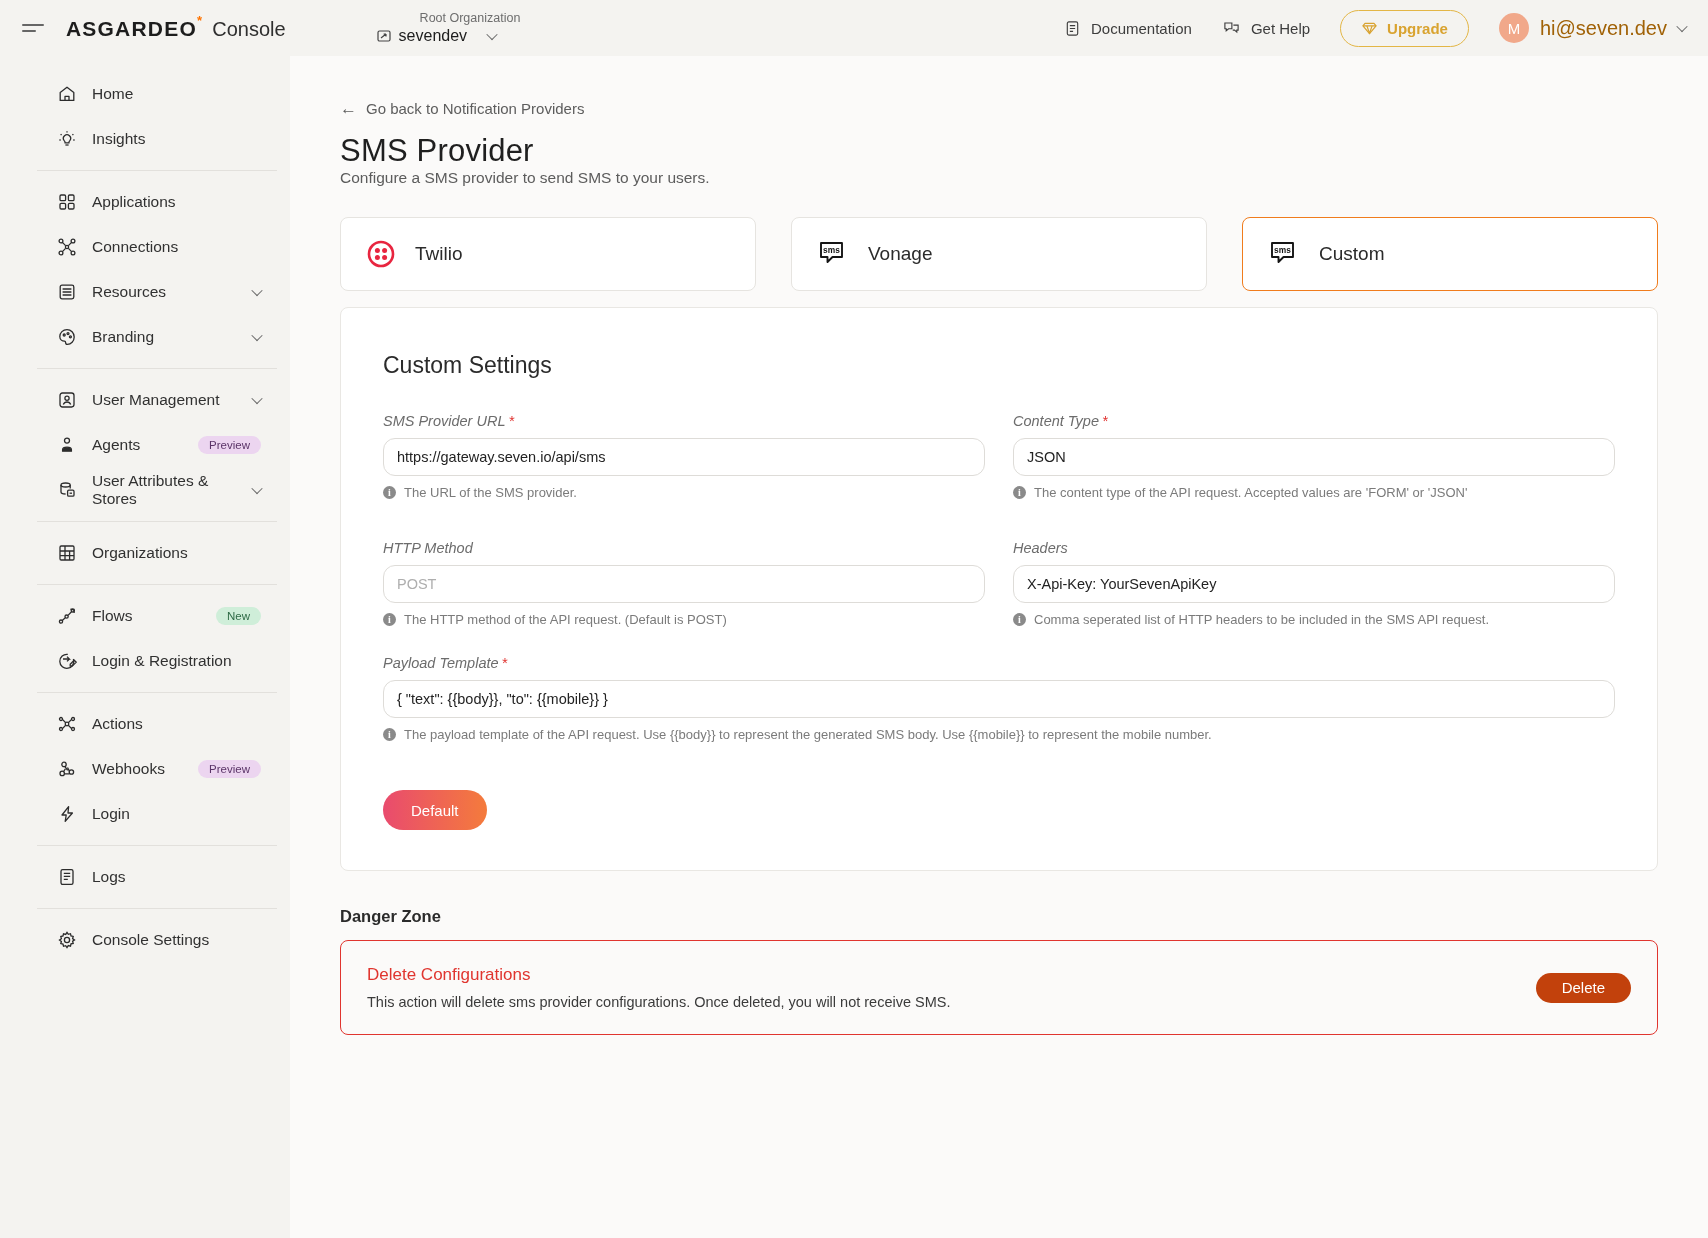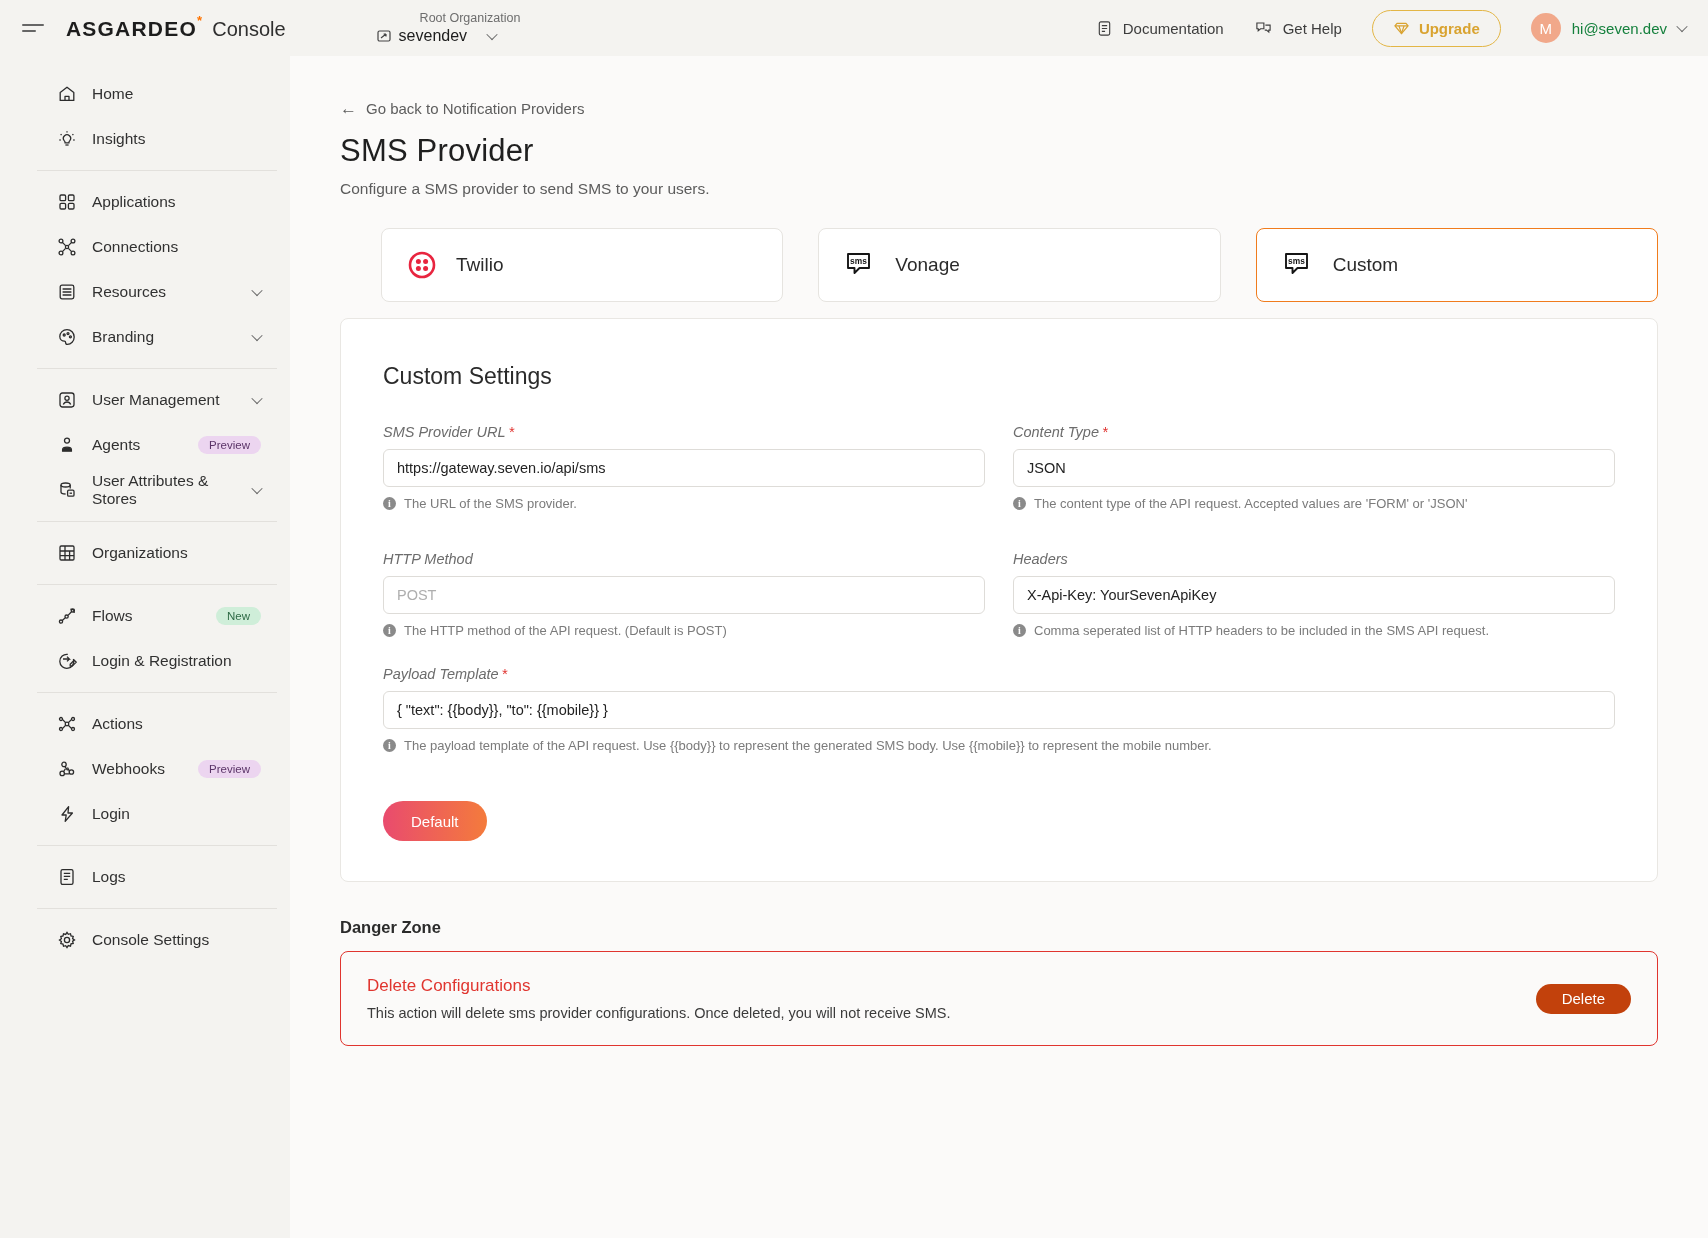--- a/index.html
+++ b/index.html
@@ -43,21 +43,21 @@
     border:1.4px solid #e3b646; color:#d9a330; border-radius:22px;
     padding: 9px 20px; font-size:15px; font-weight:600; cursor:pointer;
     background: transparent;
   }
   .avatar {
     width:30px; height:30px; border-radius:50%; background:#f1a88a;
     color:#fff; display:flex; align-items:center; justify-content:center;
     font-size:15px;
   }
   .user-box { display:flex; align-items:center; gap:11px; cursor:pointer;}
-  .user-email { font-size:15px; color:#15803d;}
+  .user-email { font-size:20px; color:#a16207;}
 
   
   .sidebar {
     position:absolute; top:56px; left:0; width:290px; height:1182px;
     background:#f4f3f0; padding-top: 14px;
     overflow:hidden;
     padding-left:24px;
   }
   .nav-item {
     position: relative;
@@ -82,41 +82,41 @@
 
   
   .main {
     position:absolute; top:56px; left:290px; width:1418px; height:1182px;
     background:#fbfaf9; overflow:hidden;
   }
   .content { padding: 44px 50px 0 50px; }
   .backlink { display:flex; align-items:center; gap:9px; font-size:15px; color:#5d5d5d; cursor:pointer;}
   .backlink .arr { font-size:17px; line-height:1;}
   .page-title { font-size:31px; font-weight:400; color:#1f1f1f; margin-top:16px; letter-spacing:0.2px;}
-  .page-sub { font-size:15.5px; color:#5c5c5c; margin-top:11px;}
-
-  .cards { display:flex; gap:35px; margin-top:30px;margin-left:41px; }
+  .page-sub { font-size:15.5px; color:#5c5c5c; }
+
+  .cards { display:flex; gap:35px; margin-top:30px; }
   .pcard {
     flex:1; height:74px; background:#fff; border:1px solid #e6e4e0; border-radius:8px;
     display:flex; align-items:center; padding-left:26px; gap:20px; cursor:pointer;
   }
   .pcard.selected { border:1.6px solid #f07c1d; }
   .pcard-label { font-size:19px; color:#2b2b2b; }
 
   .panel {
     margin-top:16px; background:#fff; border:1px solid #e9e7e3; border-radius:8px;
     padding: 44px 42px 40px 42px;
   }
   .panel-title { font-size:23px; color:#2b2b2b; font-weight:400; }
   .grid { display:flex; gap:28px; margin-top:34px; }
   .col { flex:1; }
   .field-label { font-size:14.5px; color:#6c6c6c; margin-bottom:9px;font-style:italic;}
   .req { color:#e0322f; margin-left:3px;}
   .inp {
-    width:100%; height:38px; border:1px solid #dedcd8; border-radius:6px;
+    width:100%; height:38px; border:1px solid #dedcd8; border-radius:12px;
     font-size:14.5px; color:#232323; padding: 0 13px;
     font-family:"Liberation Sans", sans-serif; background:#fff;
   }
   .inp::placeholder { color:#aeaeae; }
   .hint { display:flex; align-items:flex-start; gap:8px; margin-top:9px; font-size:13px; color:#7b7b7b;}
   .infodot {
     width:13px; height:13px; border-radius:50%; background:#8a8a8a; color:#fff;
     font-size:10px; font-weight:700; display:flex; align-items:center; justify-content:center;
     flex:0 0 13px; margin-top:1px; font-family:"Liberation Serif", serif;
   }

